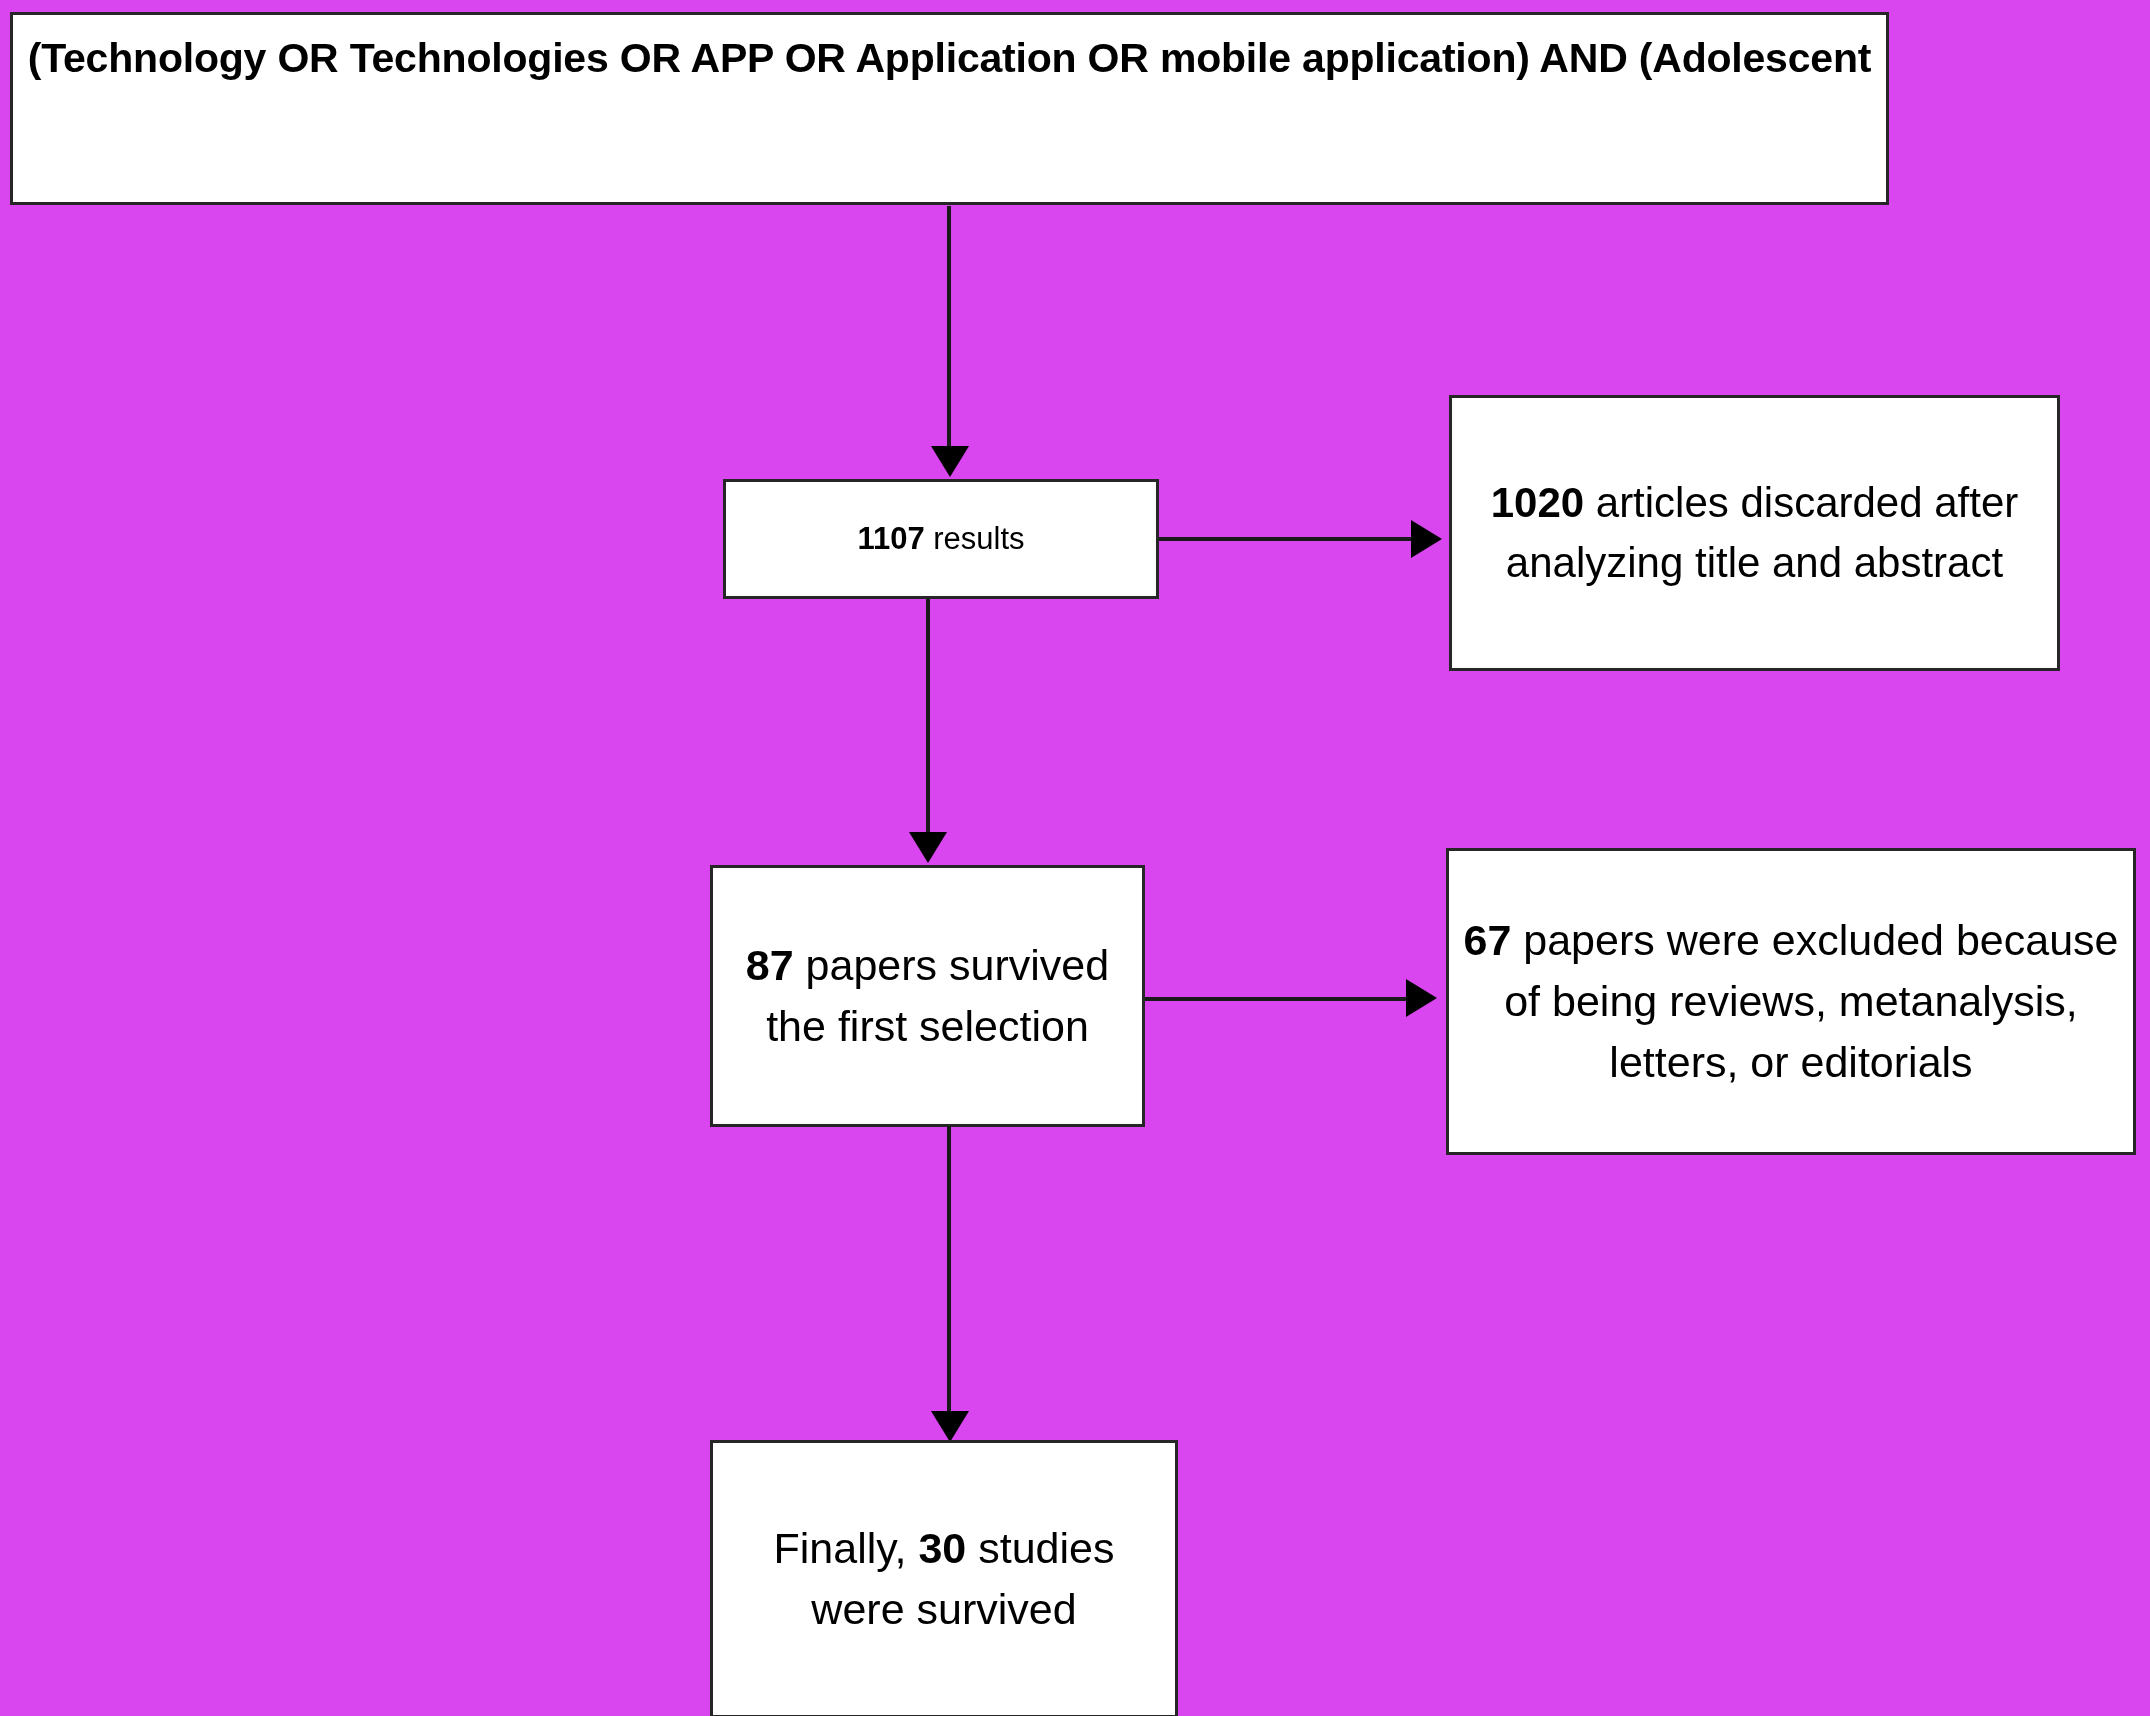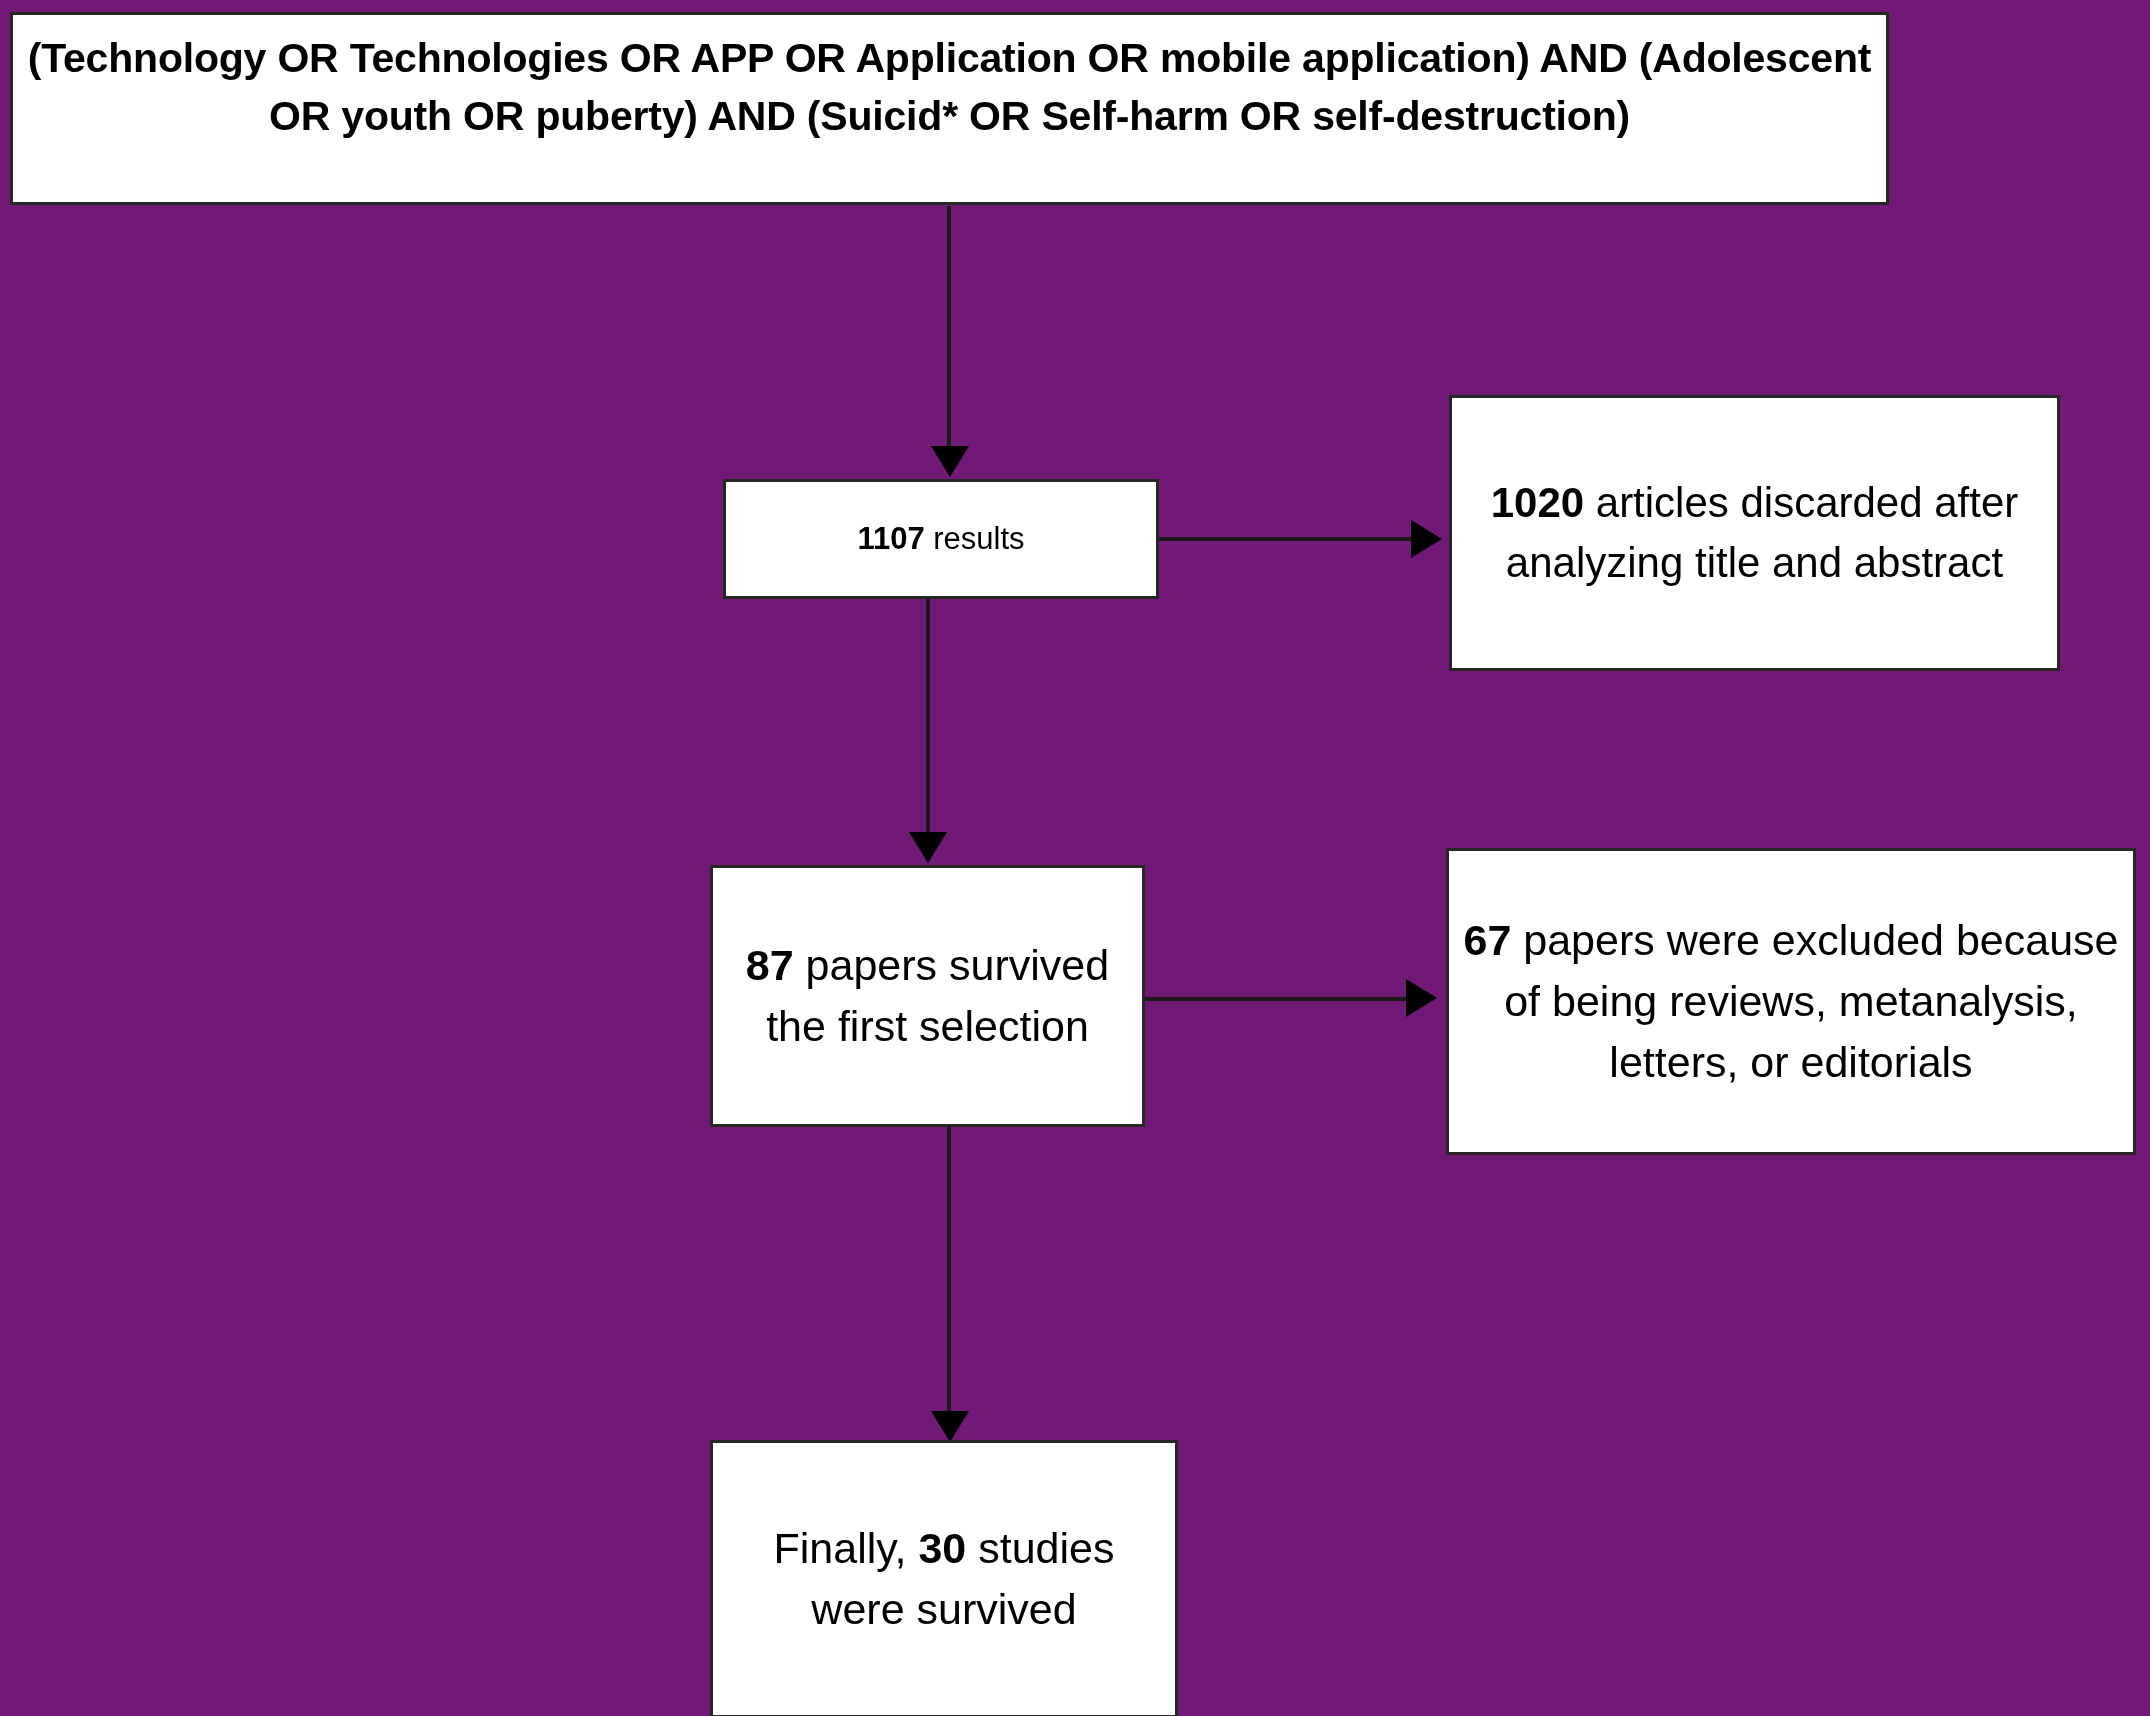--- a/index.html
+++ b/index.html
@@ -4,21 +4,21 @@
 <style>
   html, body {
     margin: 0;
     padding: 0;
     background: #ffffff;
   }
   #canvas {
     position: relative;
     width: 2151px;
     height: 1717px;
-    background: #701a75;
+    background: #d946ef;
     font-family: "Liberation Sans", sans-serif;
     color: #000000;
     overflow: hidden;
   }
 
   
   .fbox {
     position: absolute;
     box-sizing: border-box;
     border: 3.5px solid #262626;
@@ -145,21 +145,20 @@
 </style>
 </head>
 <body>
 
 <div id="canvas">
 
   <div class="fbox" id="query-box">
     <span class="txt">
       <span>(Technology OR Technologies OR APP OR Application OR mobile application) AND (Adolescent</span>
       <br>
-      <span>OR youth OR puberty) AND (Suicid* OR Self-harm OR self-destruction)</span>
     </span>
   </div>
 
   <div class="vline" id="conn1-line"></div>
   <div class="arrow-down" id="conn1-head"></div>
 
   <div class="fbox" id="results-box">
     <span class="txt"><b>1107</b><span> results</span></span>
   </div>
 

